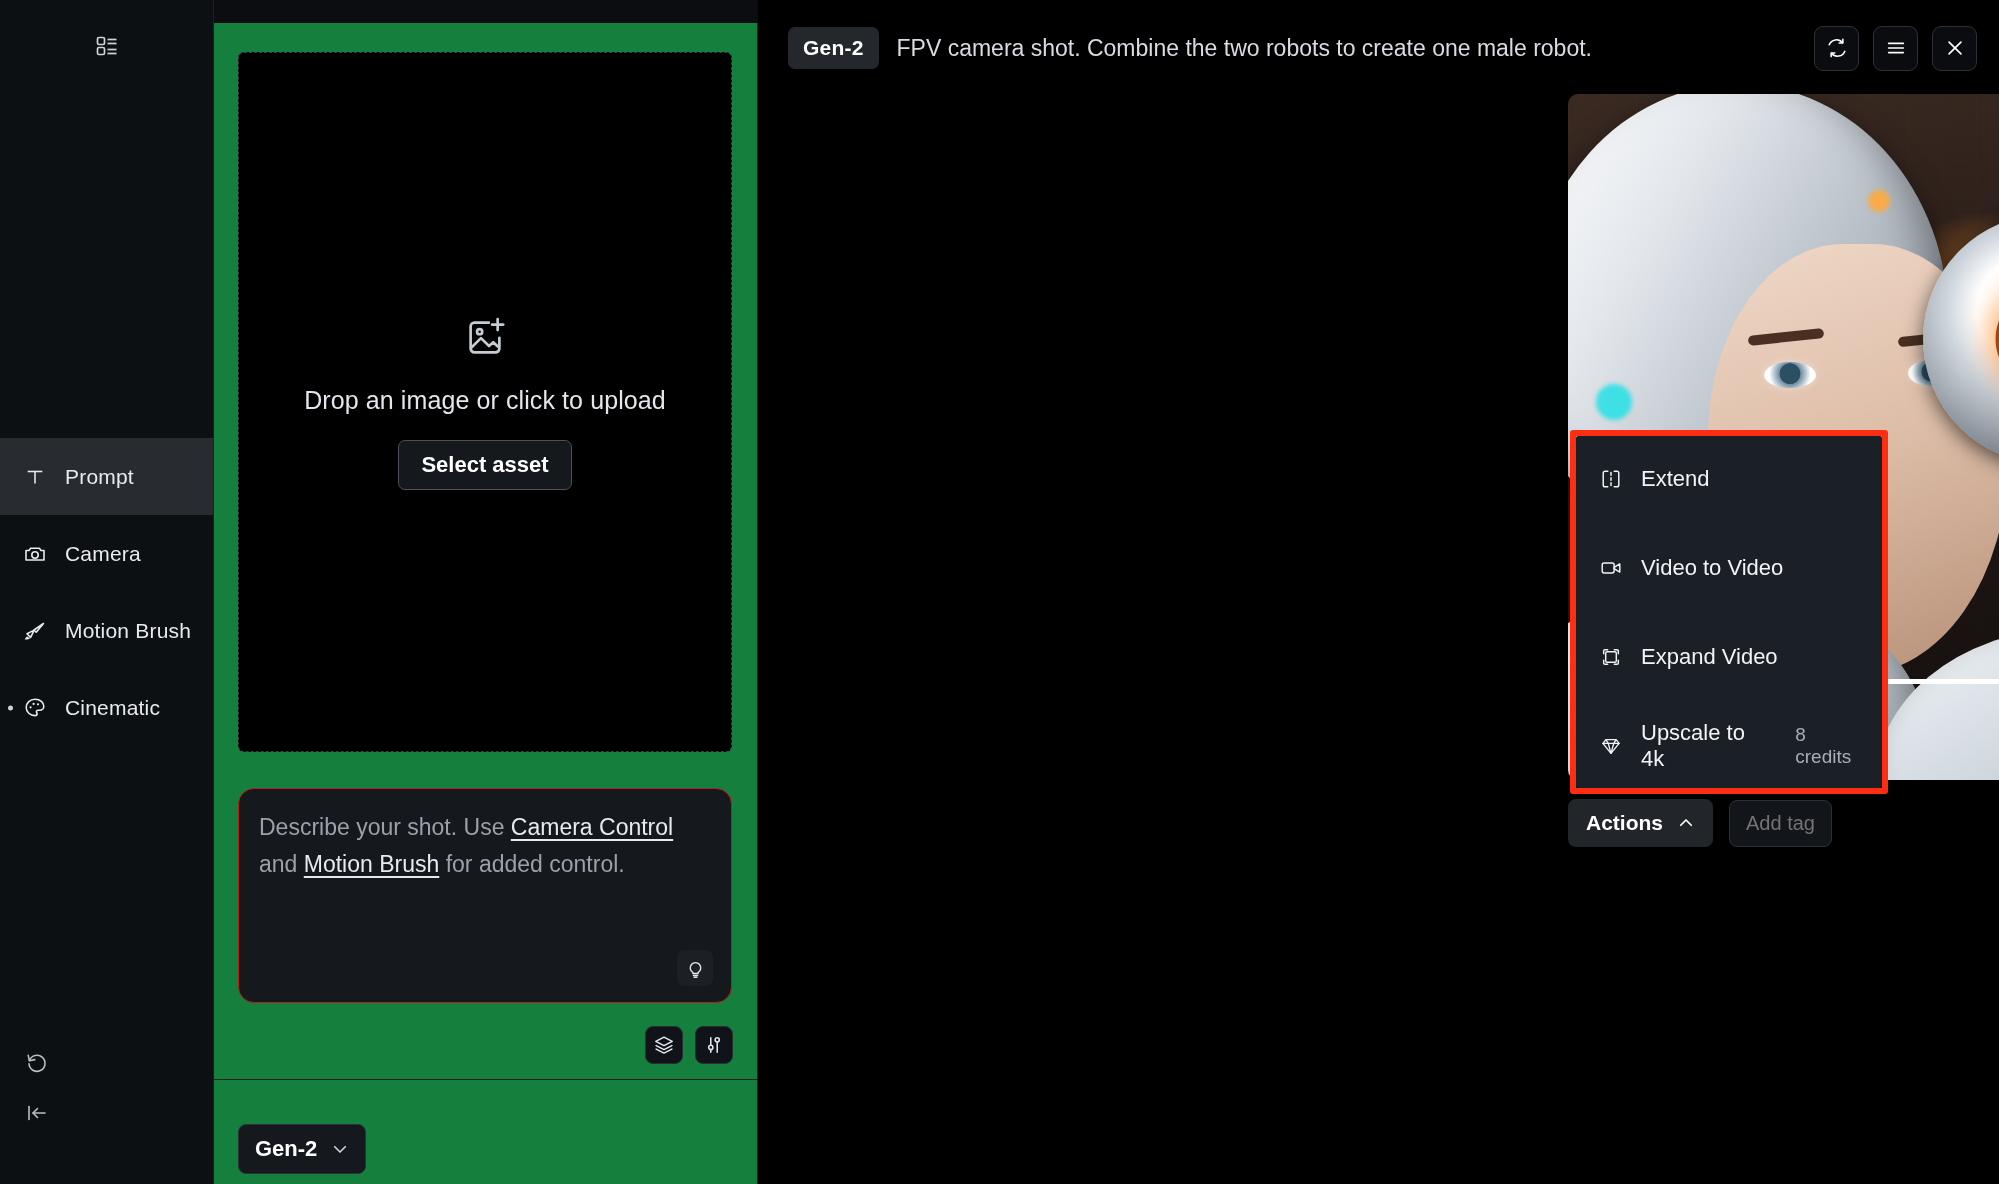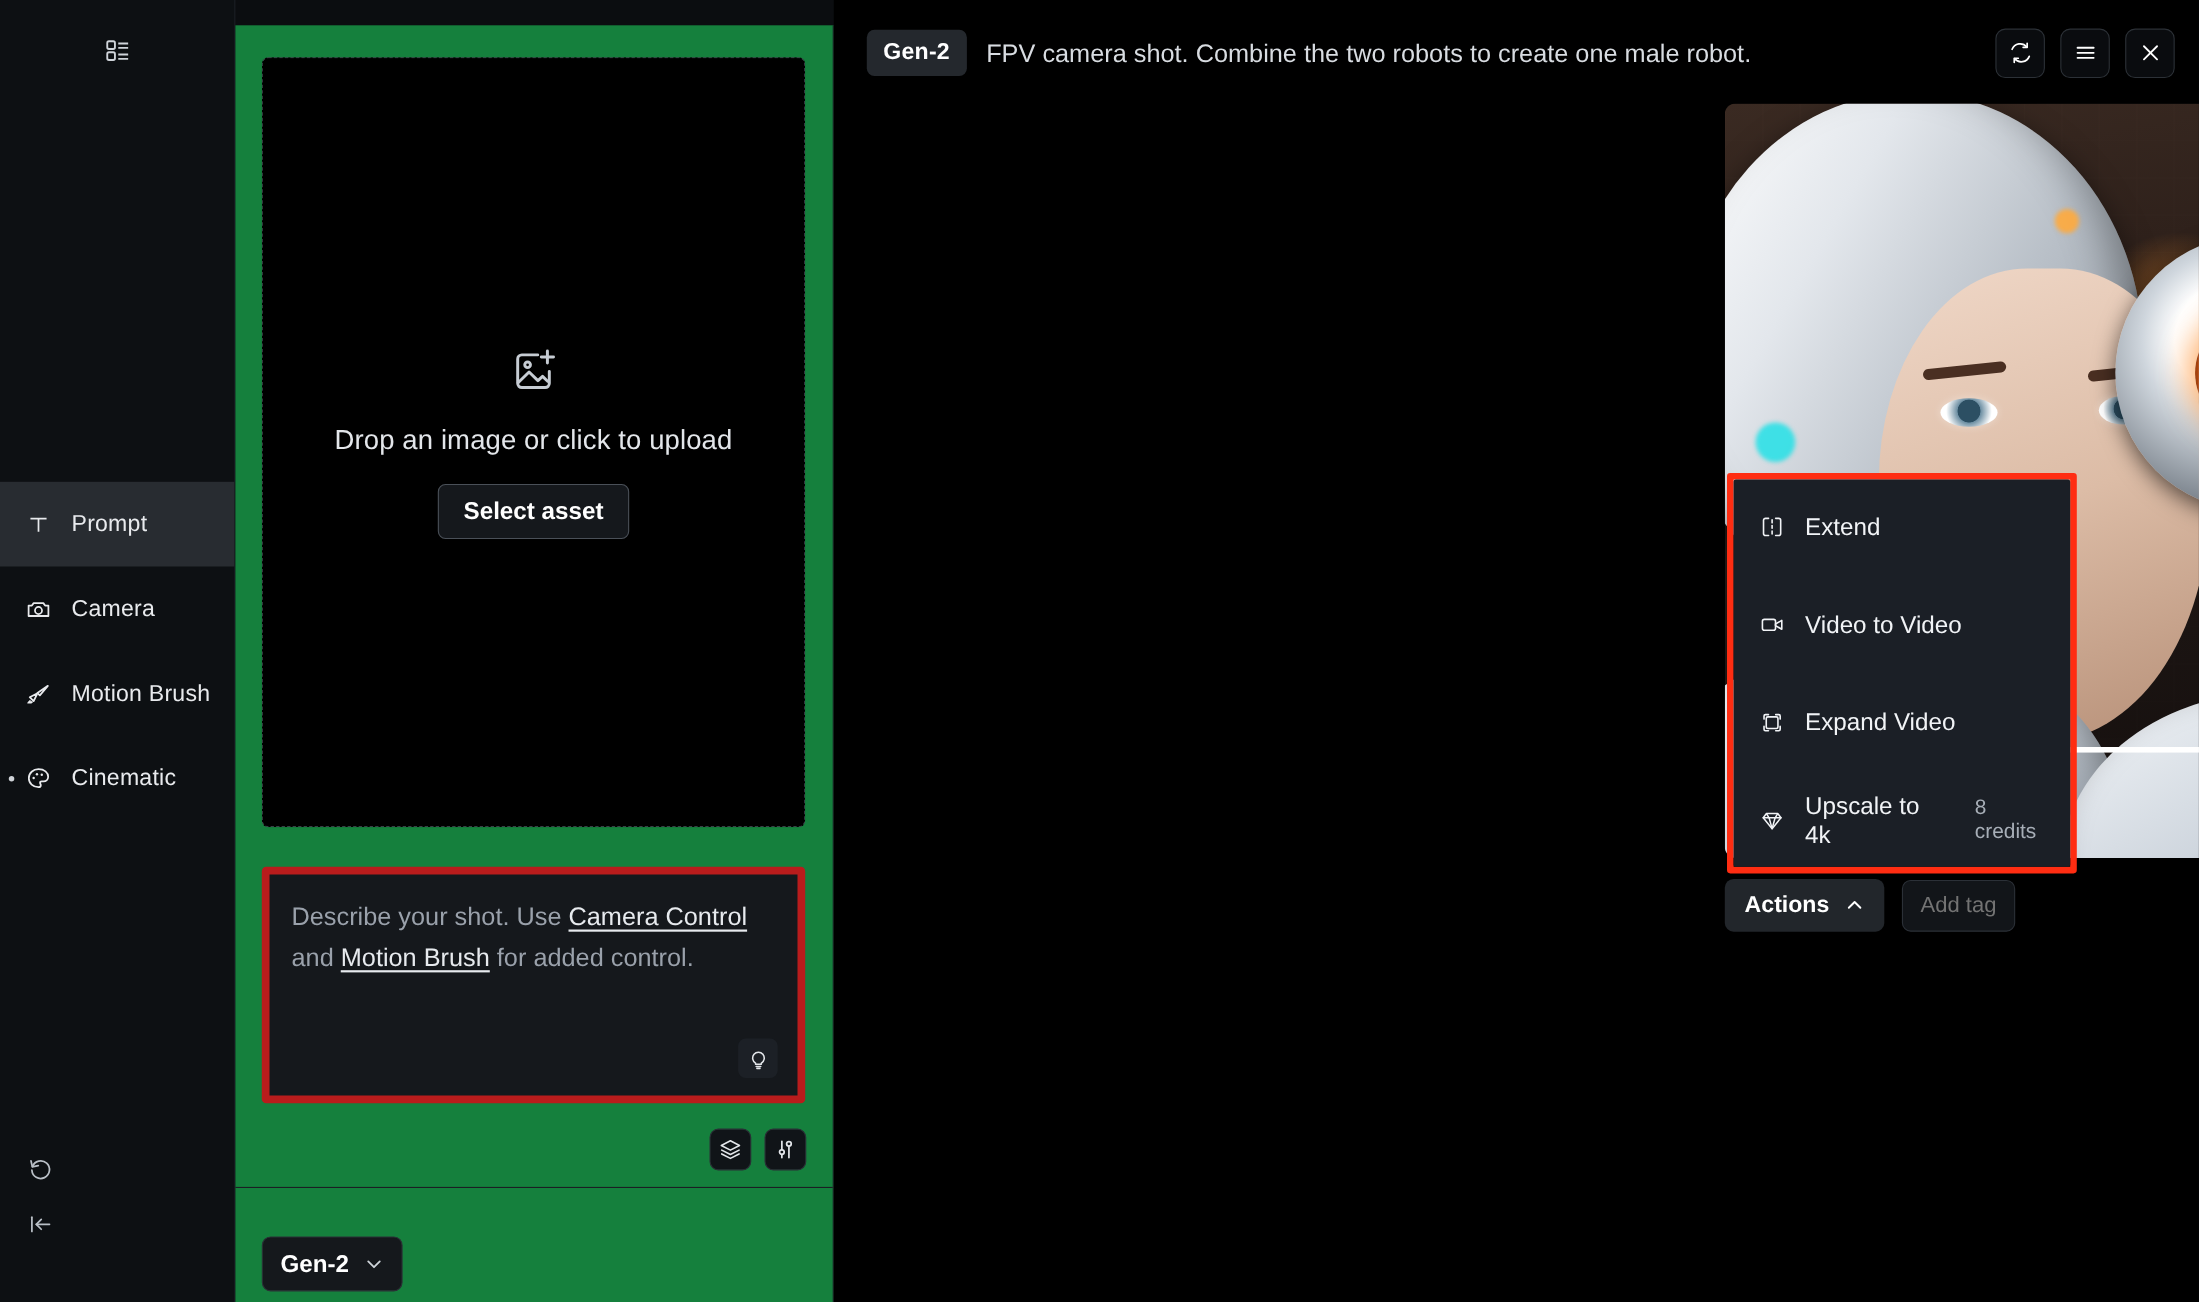--- a/index.html
+++ b/index.html
@@ -50,21 +50,21 @@
     display:flex; flex-direction:column; align-items:center; justify-content:center;
   }
   .upl-icon { margin-bottom: 26px; }
   .upl-text { color:#e3e6ea; font-size: 25px; margin-bottom: 25px; letter-spacing:.1px;}
   .upl-btn {
     border:1px solid #4a5058; border-radius:7px; background: #15181c;
     color:#fff; font-size: 22px; font-weight: 700; padding: 11px 22px; cursor:pointer;
   }
   .promptbox {
     position:absolute; left: 24px; top: 765px; width: 494px; height: 215px;
-    background: #15181c; border: 7px solid #b91c1c; border-radius: 4px;
+    background: #15181c; border: 1px solid #b91c1c; border-radius: 16px;
     padding: 20px 20px; cursor: text;
   }
   .ph { color:#9aa1ab; font-size: 23px; line-height: 37px; }
   .ph a { color:#e7eaee; text-decoration: underline; text-underline-offset: 4px; }
   .bulb {
     position:absolute; right: 18px; bottom: 16px; width: 36px; height: 36px;
     border-radius:7px; background:#1c2026; display:flex;align-items:center;justify-content:center; cursor:pointer;
   }
   .mid-icons { position:absolute; right: 24px; top: 1003px; display:flex; gap: 12px; }
   .sq-btn {

